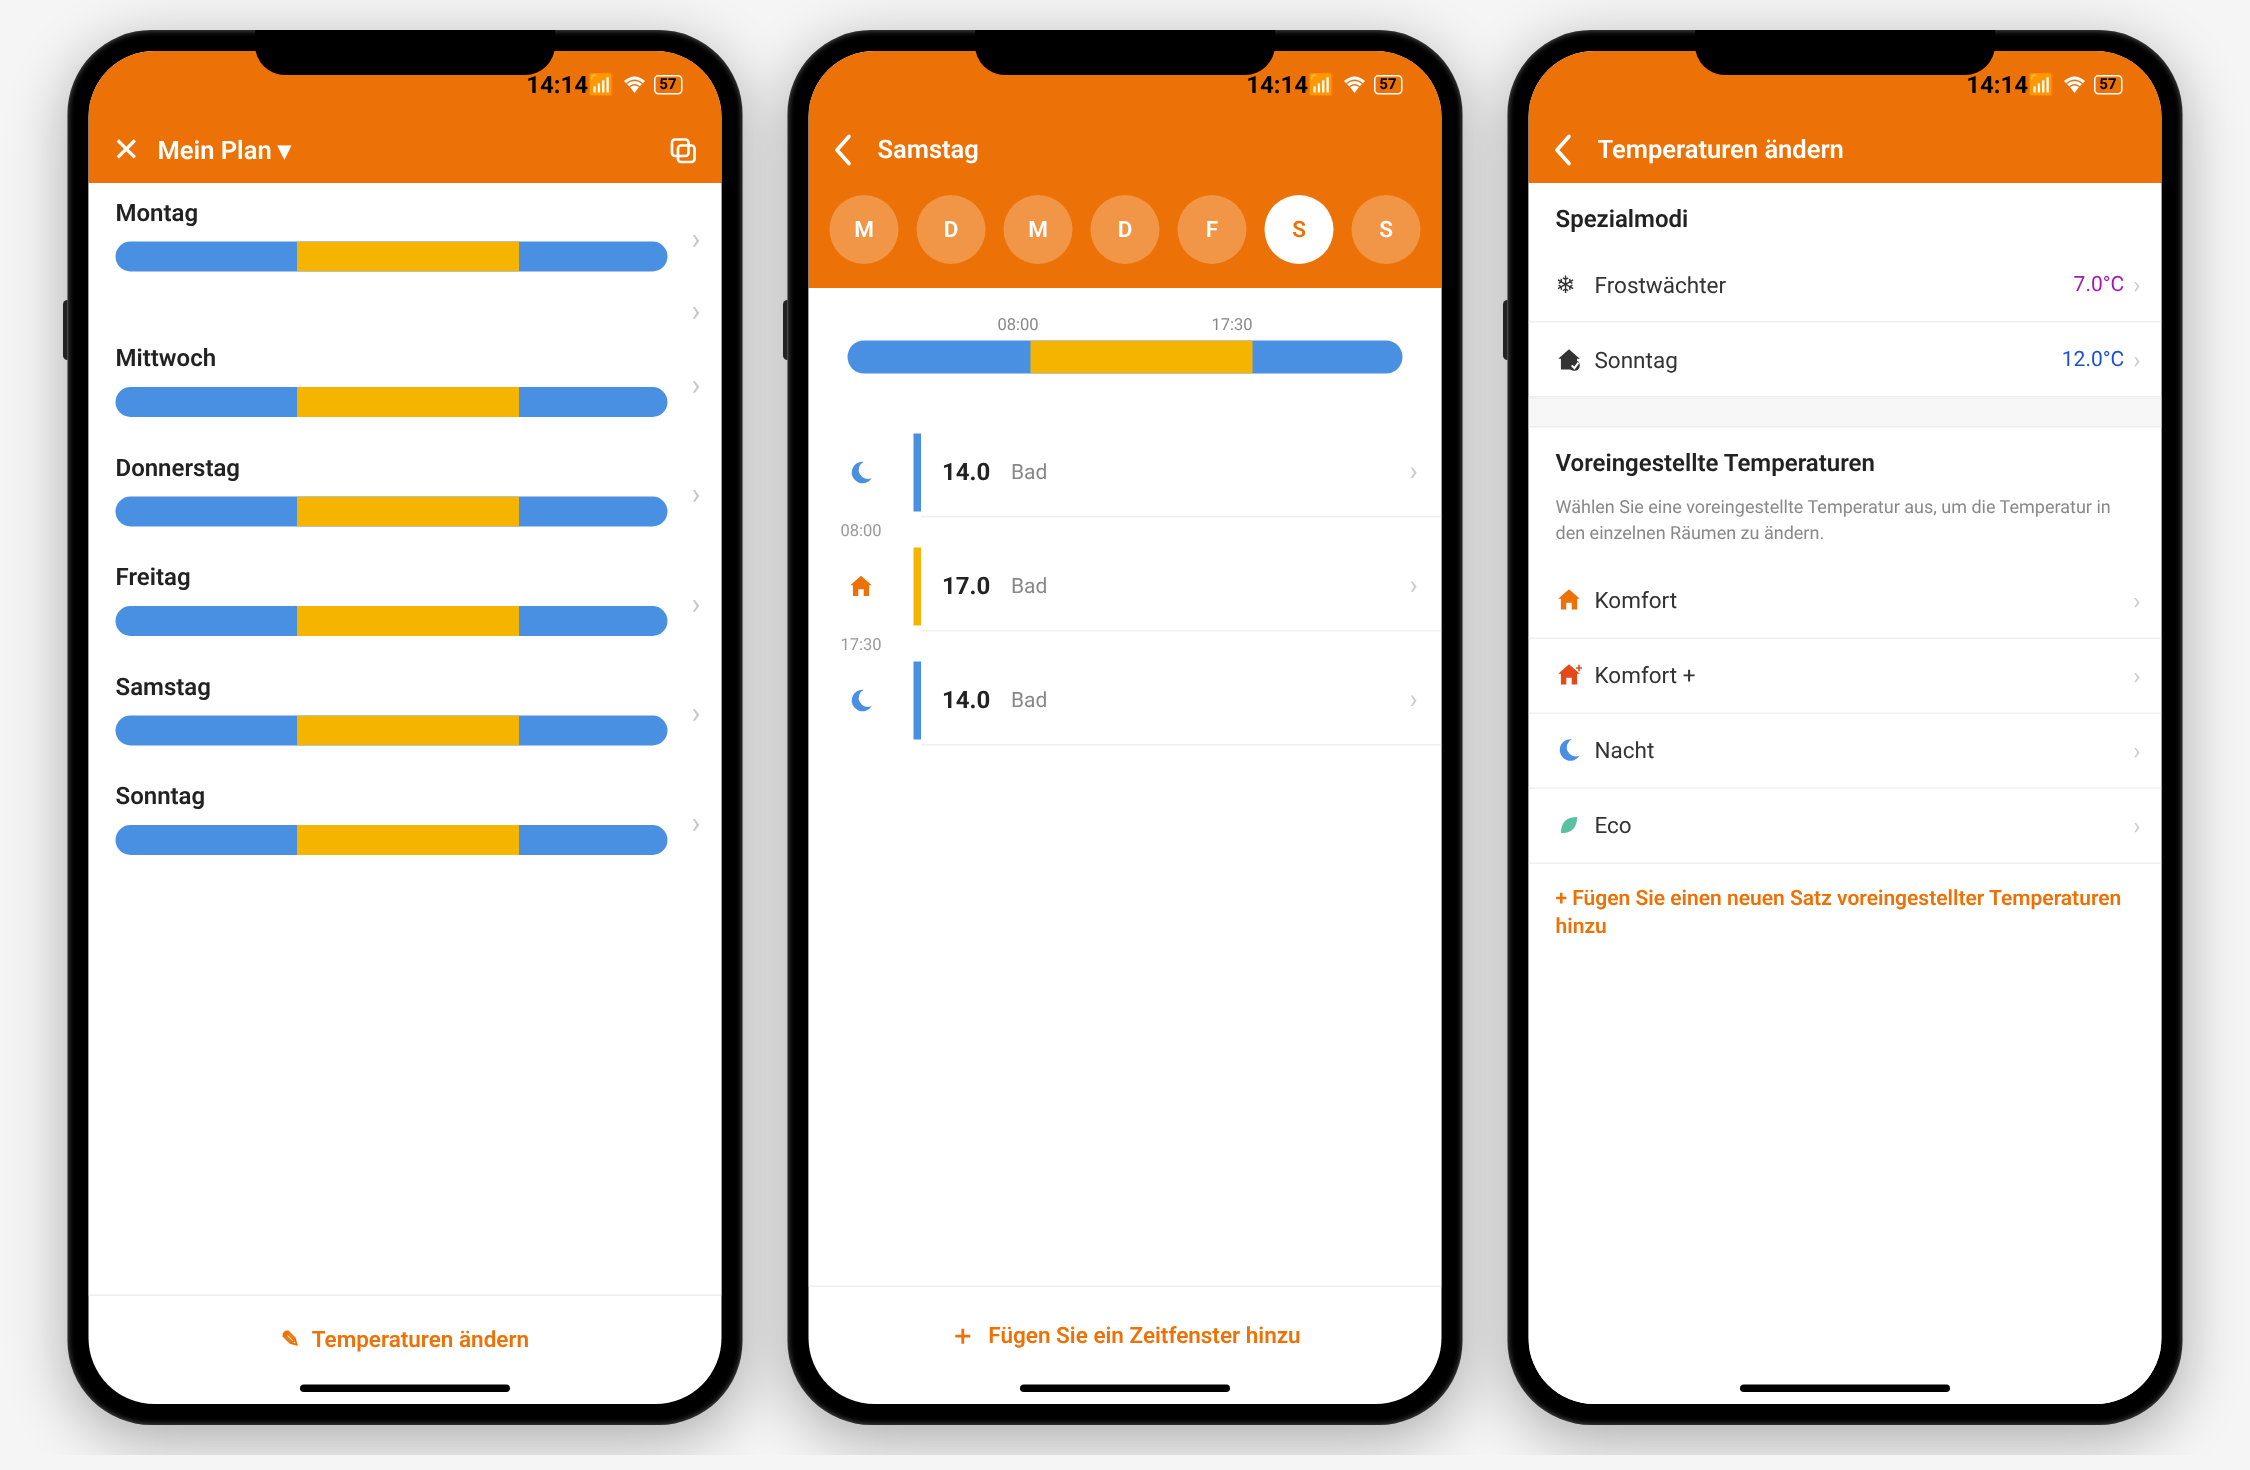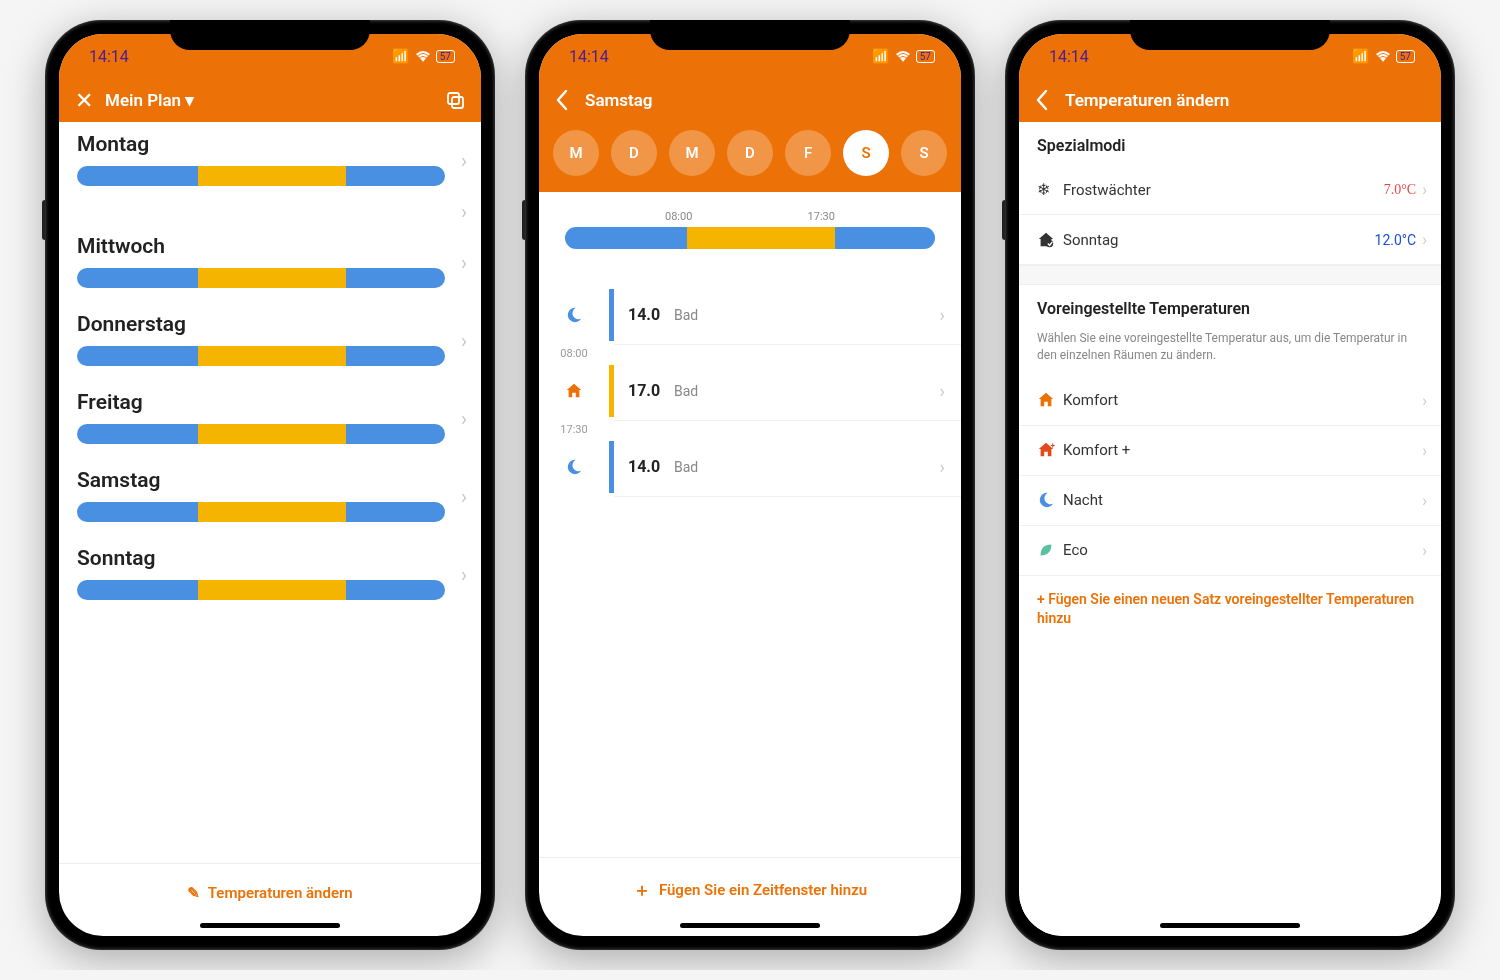--- a/index.html
+++ b/index.html
@@ -47,26 +47,26 @@
     transform: translateX(-50%);
     width: 200px;
     height: 30px;
     background: #000;
     border-radius: 0 0 20px 20px;
     z-index: 100;
   }
   .status-bar {
     height: 44px;
     display: flex;
-    justify-content: space-between;
+    justify-content: flex-end;
     align-items: center;
     padding: 0 26px 0 30px;
-    color: #4c1d95;
+    color: #000000;
     font-size: 16px;
-    font-weight: 400;
+    font-weight: 700;
     flex-shrink: 0;
   }
   .status-icons { display: flex; gap: 5px; font-size: 14px; align-items: center;}
   .header {
     background: #ec7208;
     color: #fff;
     flex-shrink: 0;
   }
   .nav-bar {
     height: 44px;
@@ -82,21 +82,21 @@
   .content { flex: 1; overflow-y: auto; background: #fff; display: flex; flex-direction: column;}
 
   
   .day-row {
     padding: 10px 18px 14px 18px;
     display: flex;
     align-items: center;
     position: relative;
   }
   .day-inner { flex: 1; }
-  .day-label { font-size: 21px; font-weight: 600; color: #222; margin-bottom: 10px;}
+  .day-label { font-size: 16px; font-weight: 600; color: #222; margin-bottom: 10px;}
   .time-bar {
     height: 20px;
     border-radius: 10px;
     background: #4a90e2;
     position: relative;
     overflow: hidden;
     margin: 0 18px 0 0;
   }
   .time-seg {
     position: absolute;
@@ -183,21 +183,21 @@
   .set-row {
     display: flex;
     align-items: center;
     height: 50px;
     padding: 0 14px 0 18px;
     border-bottom: 1px solid #f0f0f0;
   }
   .set-icon { width: 26px; font-size: 16px; }
   .set-label { font-size: 15px; color: #333; }
   .set-value { margin-left: auto; font-size: 14px; color: #1d4ed8; }
-  .set-value.gray { color: #ef4444; font-family: Liberation Serif, serif; }
+  .set-value.gray { color: #a21caf; }
   .set-chev { color: #ccc; font-size: 16px; margin-left: 6px;}
   .add-preset { color: #ec7208; font-size: 14px; font-weight: 600; padding: 14px 18px; line-height: 1.4;}
   .spacer-gray { height: 20px; background: #f7f7f7; border-top: 1px solid #eee; border-bottom: 1px solid #eee;}
 
   svg { display: block; }
 </style>
 </head>
 <body>
 
 <div class="phone">

